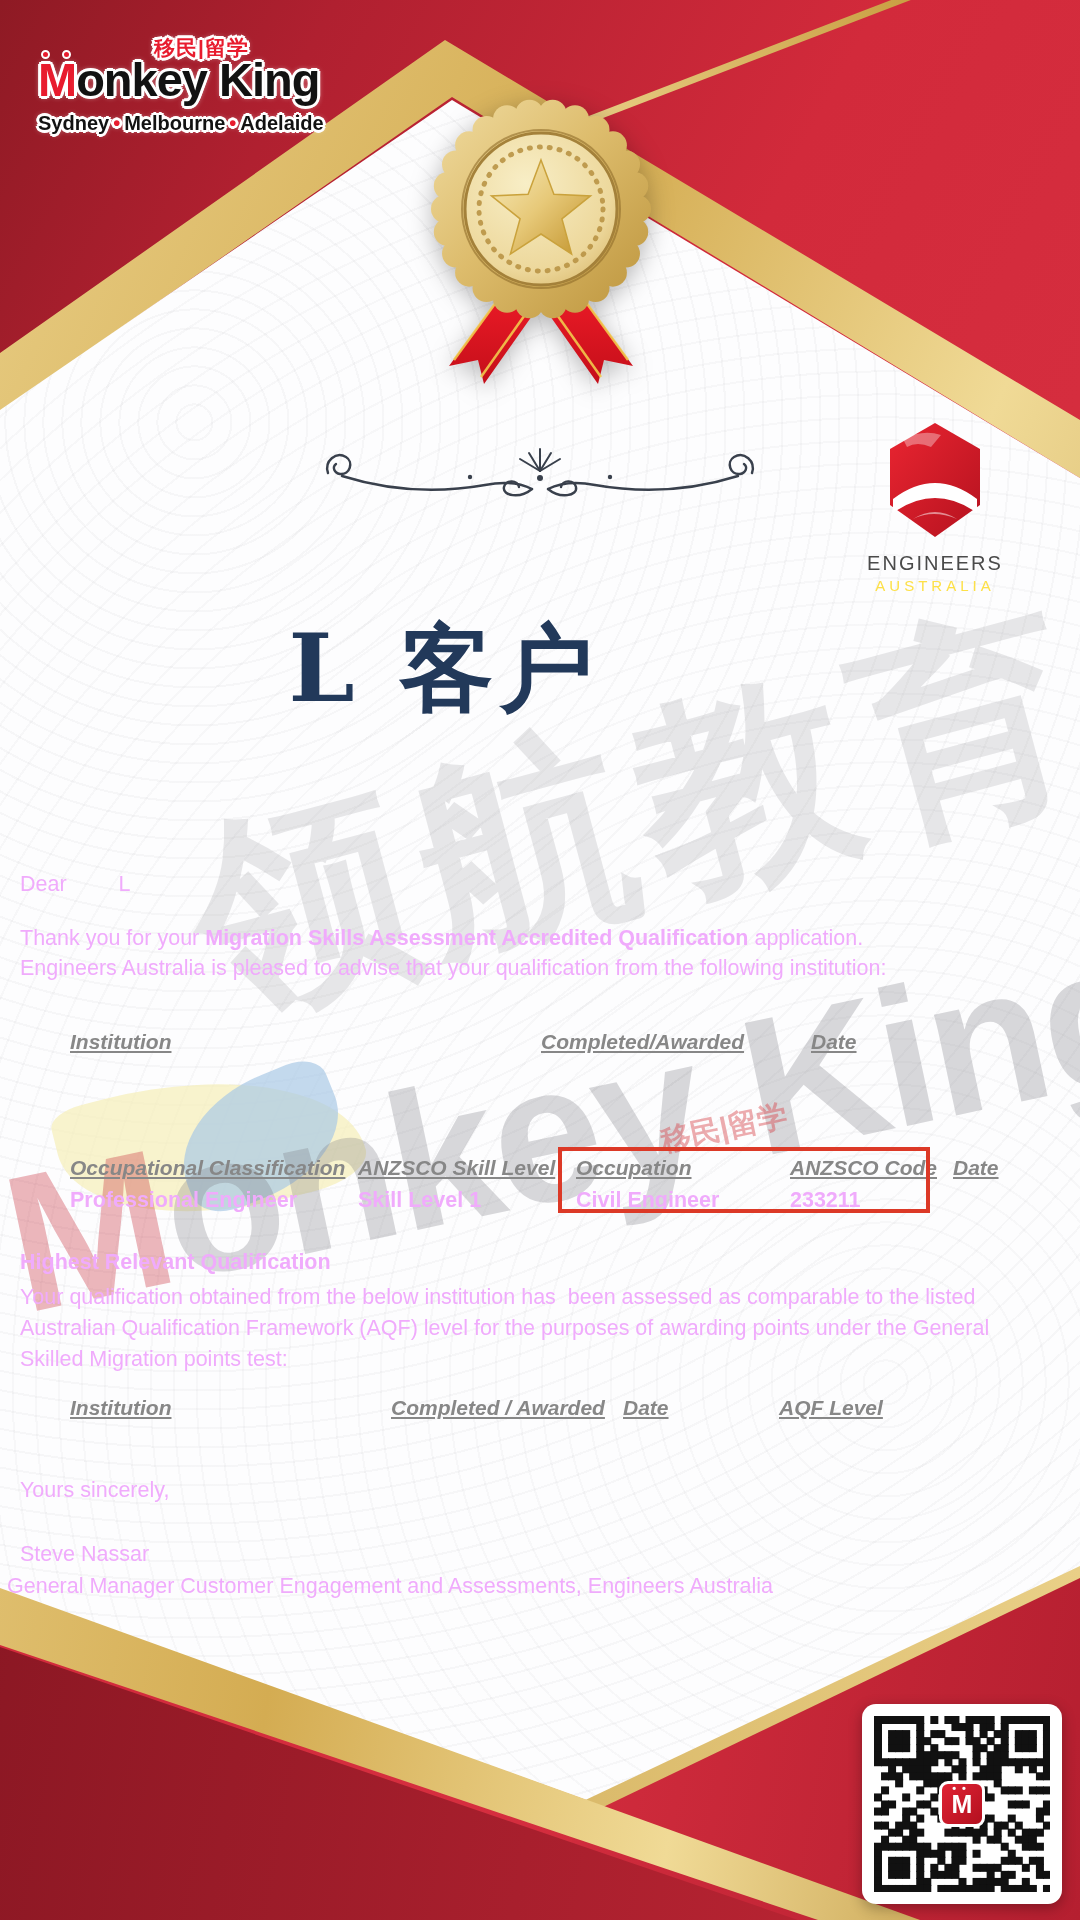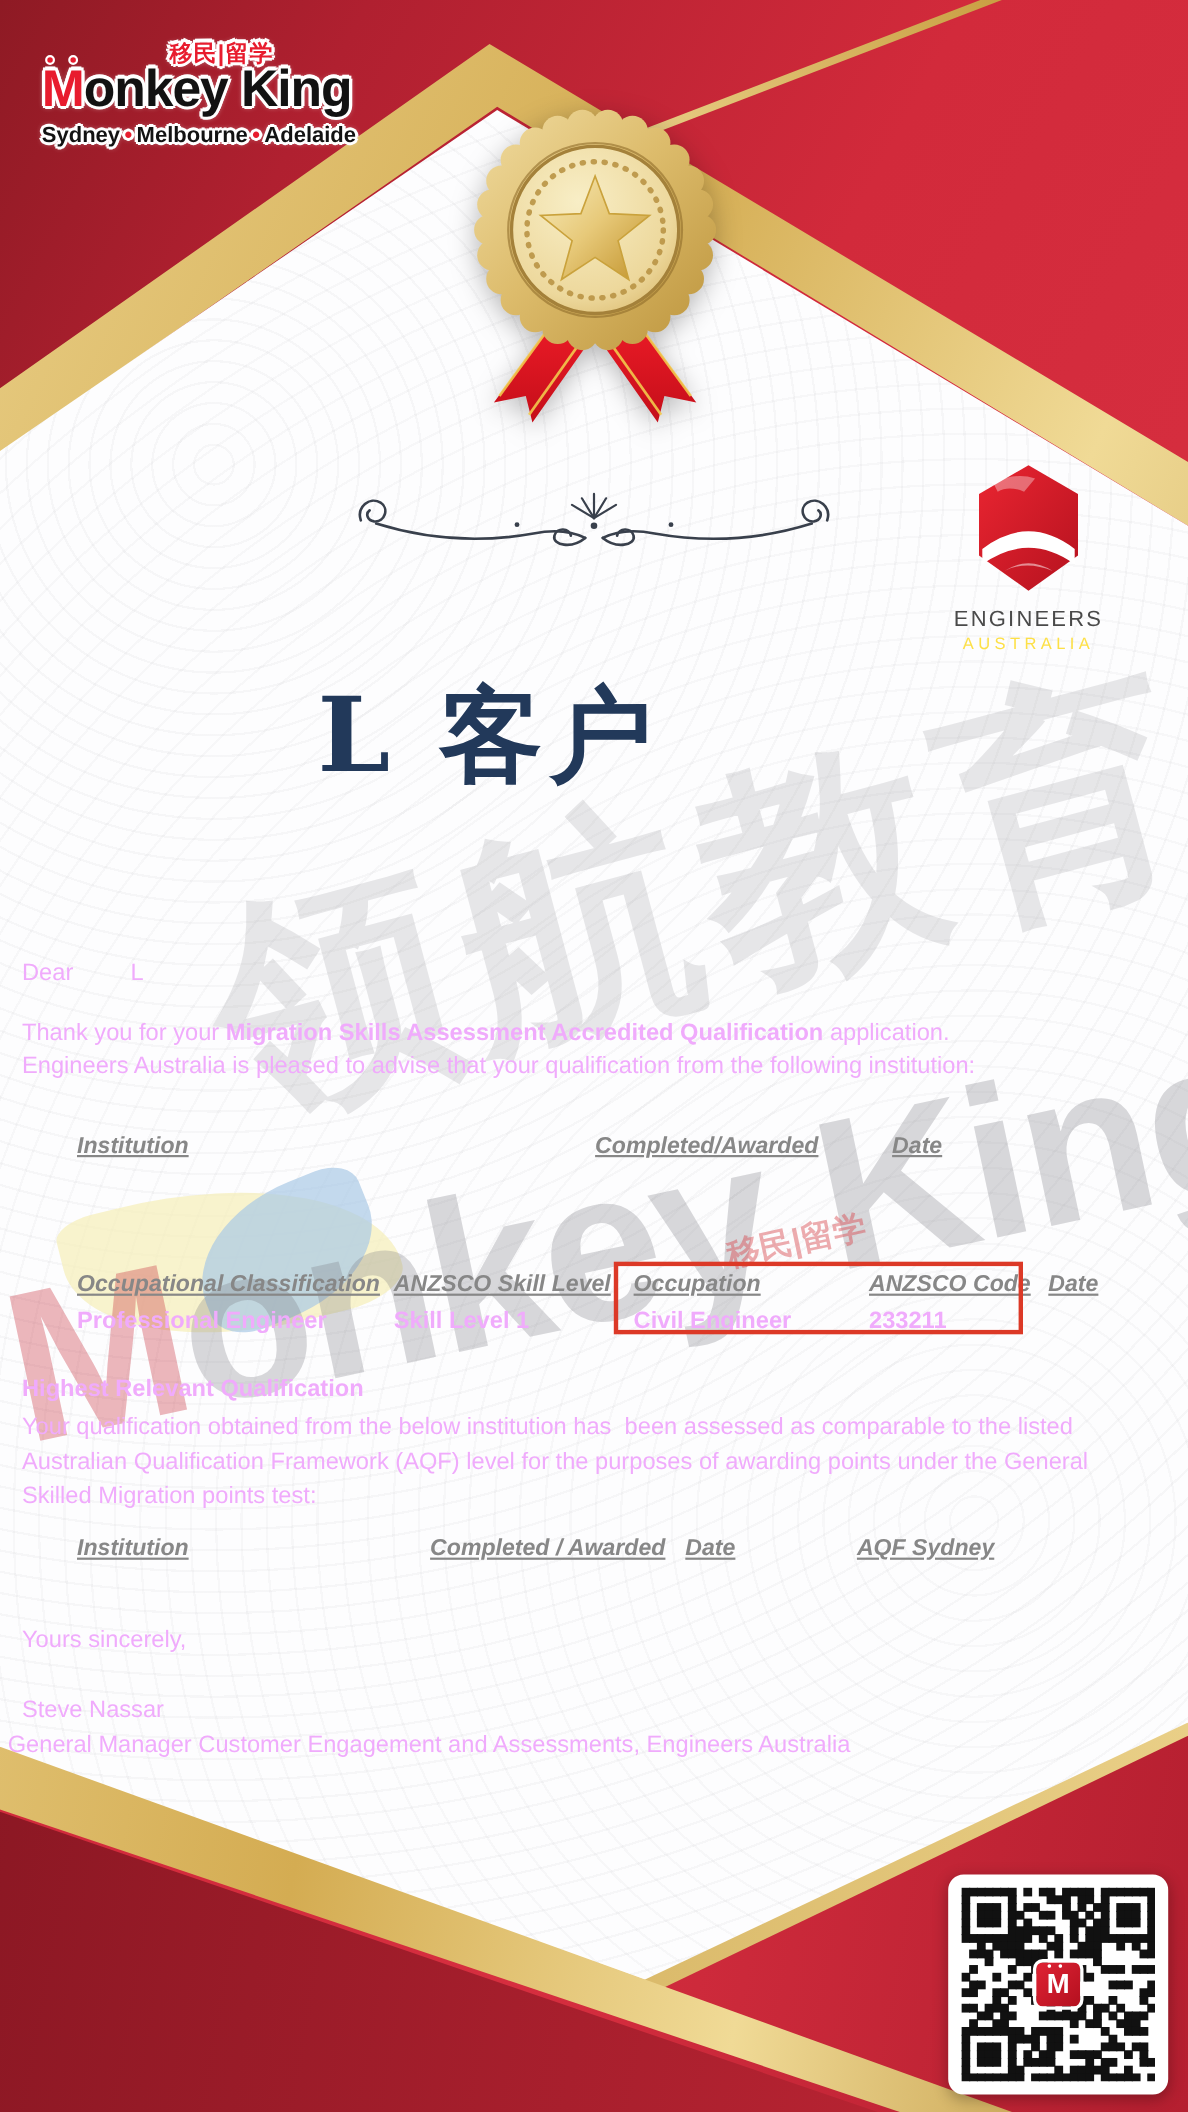--- a/index.html
+++ b/index.html
@@ -128,21 +128,21 @@
   <div class="abs ltr b" style="left:576px;top:1188px;">Civil Engineer</div>
   <div class="abs ltr b" style="left:790px;top:1188px;">233211</div>
   <div class="abs red-box"></div>
 
   <div class="abs ltr b" style="left:20px;top:1250px;">Highest Relevant Qualification</div>
   <div class="abs ltr hrq-p" style="left:20px;top:1282px;">Your qualification obtained from the below institution has&nbsp; been assessed as comparable to the listed Australian Qualification Framework (AQF) level for the purposes of awarding points under the General Skilled Migration points test:</div>
 
   <div class="abs ghead" style="left:70px;top:1396px;">Institution</div>
   <div class="abs ghead" style="left:391px;top:1396px;">Completed / Awarded</div>
   <div class="abs ghead" style="left:623px;top:1396px;">Date</div>
-  <div class="abs ghead" style="left:779px;top:1396px;">AQF Sydney</div>
+  <div class="abs ghead" style="left:779px;top:1396px;">AQF Level</div>
 
   <div class="abs ltr" style="left:20px;top:1478px;">Yours sincerely,</div>
   <div class="abs ltr" style="left:20px;top:1542px;">Steve Nassar</div>
   <div class="abs ltr" style="left:7px;top:1574px;">General Manager Customer Engagement and Assessments, Engineers Australia</div>
 
   <div class="layer gold-br"></div>
   <div class="layer red-br"></div>
   <div class="layer gold-bl"></div>
   <div class="layer red-bl"></div>
 

